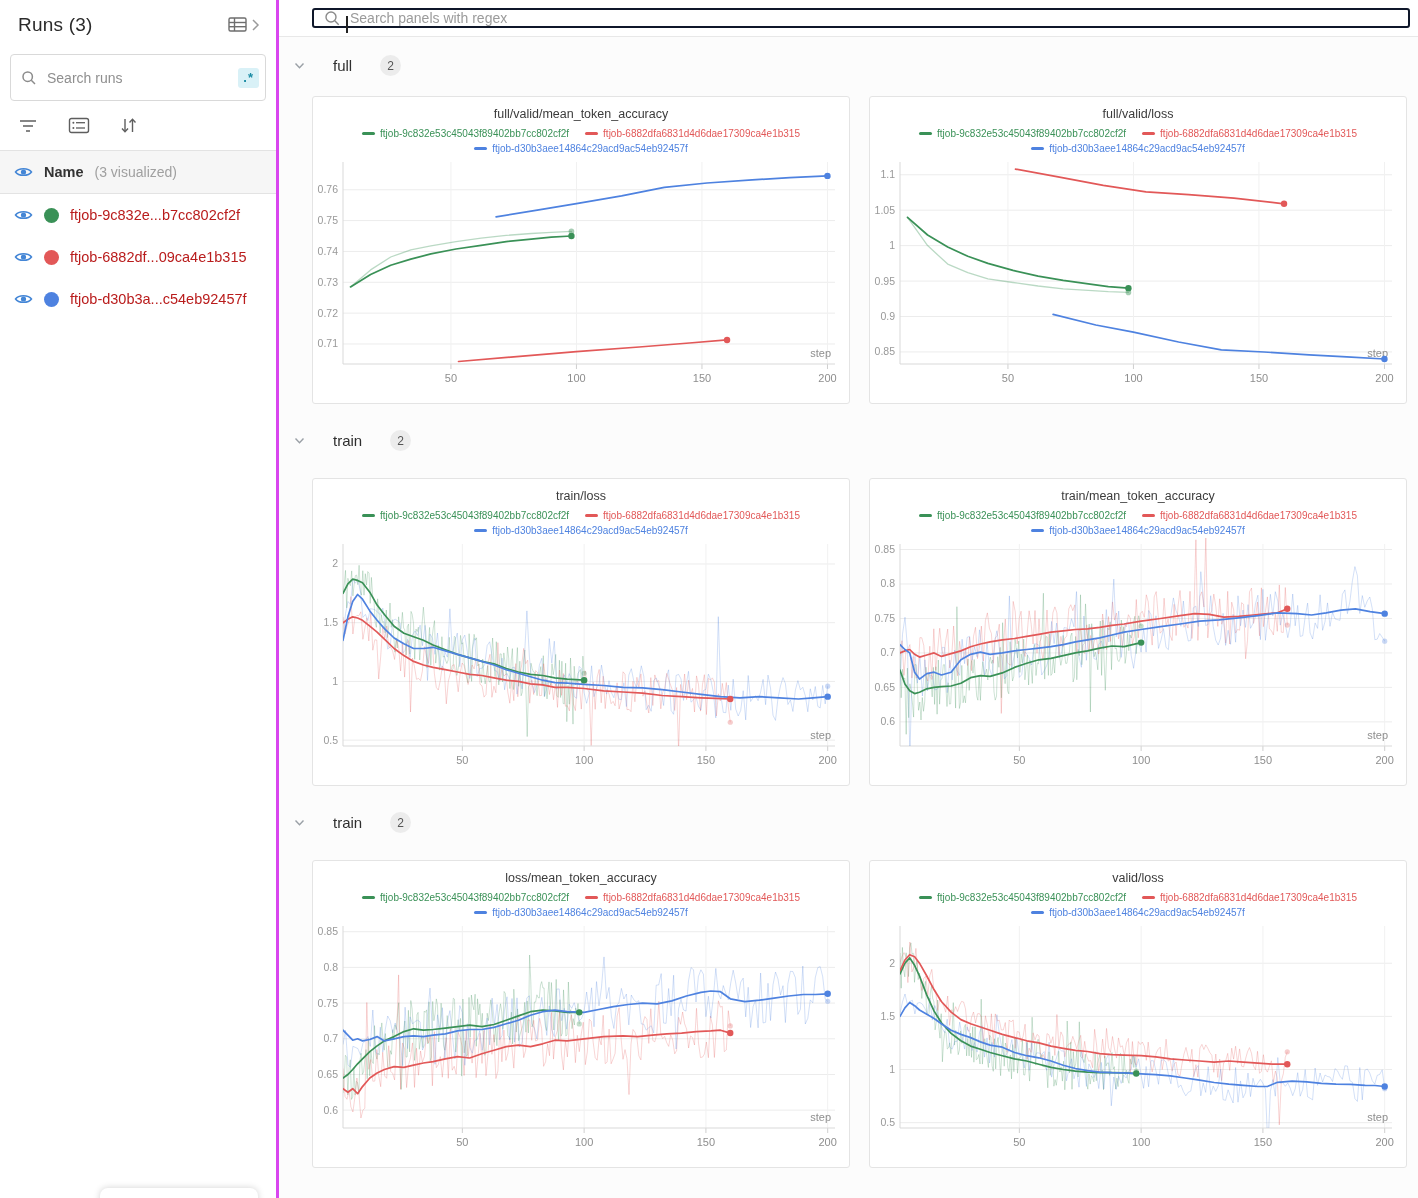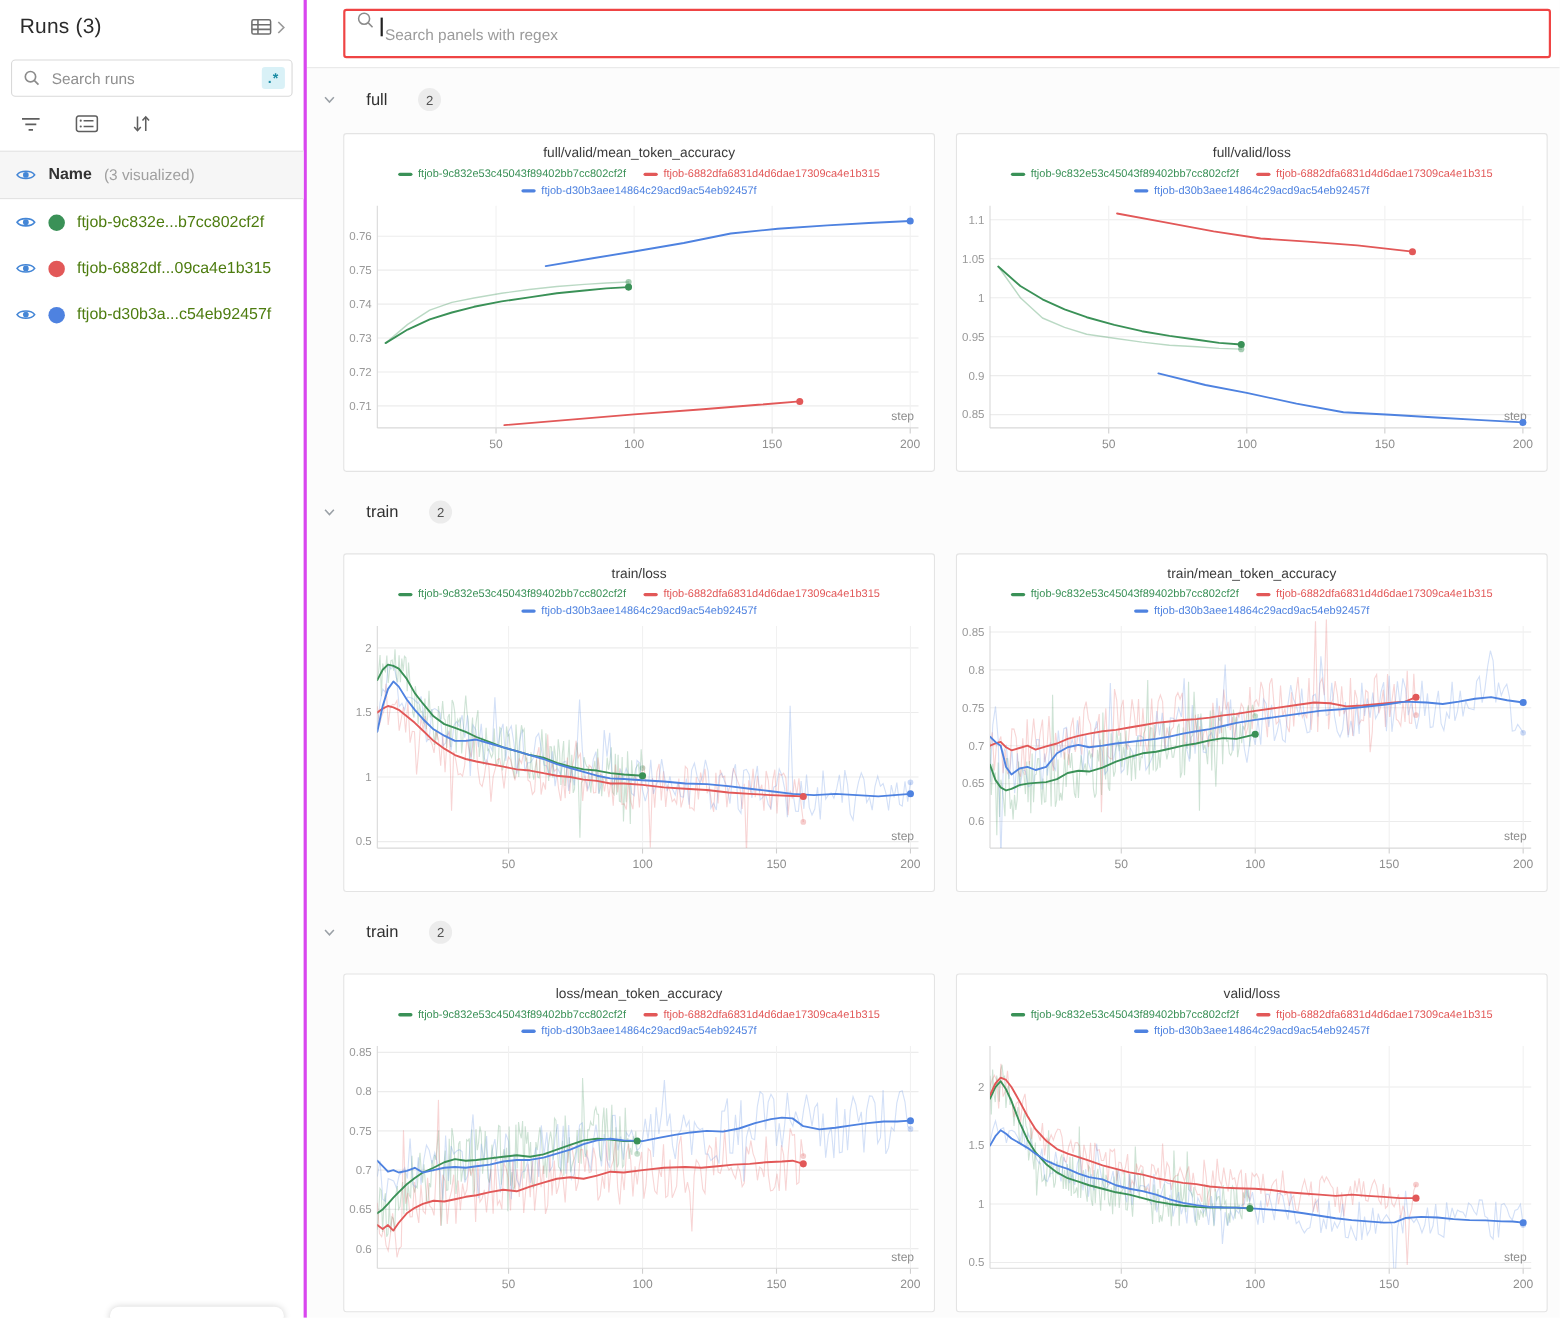--- a/index.html
+++ b/index.html
@@ -13,21 +13,21 @@
 
   
   .sidebar {
     width:279px; min-width:279px; height:100%;
     border-right:3px solid #d946ef; background:#fff; position:relative;
   }
   .sb-header { display:flex; align-items:center; justify-content:space-between; padding:14px 16px 6px 18px; }
   .sb-title { font-size:19px; color:#2b2b2b; letter-spacing:.2px; }
   .sb-header-icons { display:flex; align-items:center; gap:2px; color:#6e6e6e; }
   .sb-search {
-    margin:12px 10px 0 10px; height:34px; display:flex; align-items:center;
+    margin:12px 10px 0 10px; height:47px; display:flex; align-items:center;
     border:1px solid #d9d9d9; border-radius:4px; padding:0 6px 0 10px; background:#fff;
   }
   .sb-search input {
     border:none; outline:none; flex:1; font-size:14px; margin-left:8px; min-width:0;
     font-family:"Liberation Sans", sans-serif; color:#333; background:transparent;
   }
   .sb-search input::placeholder { color:#8f8f8f; }
   .regex-chip {
     background:#d9f1f7; color:#1a8ba4; border-radius:3px; font-size:13px; font-weight:bold;
     padding:3px 5px 4px 5px; line-height:1; cursor:pointer; letter-spacing:1px;
@@ -36,33 +36,33 @@
   .sb-icon { cursor:pointer; display:flex; align-items:center; }
   .sb-name-row {
     background:#f6f6f6; border-top:1px solid #e3e3e3; border-bottom:1px solid #e3e3e3;
     display:flex; align-items:center; gap:11px; padding:13px 12px 13px 14px;
   }
   .sb-name-label { font-size:14.5px; font-weight:bold; color:#333; }
   .sb-name-sub { font-size:14px; color:#a0a0a0; }
   .runs-list { }
   .run-row { display:flex; align-items:center; gap:11px; padding:13px 12px 13px 14px; cursor:pointer; }
   .run-dot { width:15px; height:15px; border-radius:50%; flex:none; }
-  .run-name { font-size:14.5px; color:#4d7c0f; white-space:nowrap; }
+  .run-name { font-size:14.5px; color:#b91c1c; white-space:nowrap; }
 
   .tooltip-partial {
     position:absolute; left:100px; top:1188px; width:158px; height:16px;
     background:#fff; border-radius:8px 8px 0 0; box-shadow:0 0 7px rgba(0,0,0,.18);
   }
 
   
   .main { flex:1; background:#fcfcfc; position:relative; overflow:hidden; }
   .topbar { background:#fff; border-bottom:1px solid #e8e8e8; padding:8px 4px 8px 33px; }
   .panel-search {
-    position:relative; display:flex; height:45px;
-    border:2px solid #ef4444; border-radius:3px; background:#fff; padding:0 10px; margin-right:4px;
+    position:relative; display:flex; align-items:center; height:20px;
+    border:2px solid #0f172a; border-radius:3px; background:#fff; padding:0 10px; margin-right:4px;
   }
   .panel-search input {
     border:none; outline:none; flex:1; font-size:14px; margin-left:7px;
     font-family:"Liberation Sans", sans-serif; color:#333; background:transparent;
   }
   .panel-search input::placeholder { color:#9b9b9b; }
   .caret { position:absolute; left:32px; top:6px; width:1.5px; height:17px; background:#222; }
 
   .section-header { display:flex; align-items:center; gap:28px; margin:26px 0 27px 15px; }
   .section-header.first { margin-top:18px; margin-bottom:20px; }

